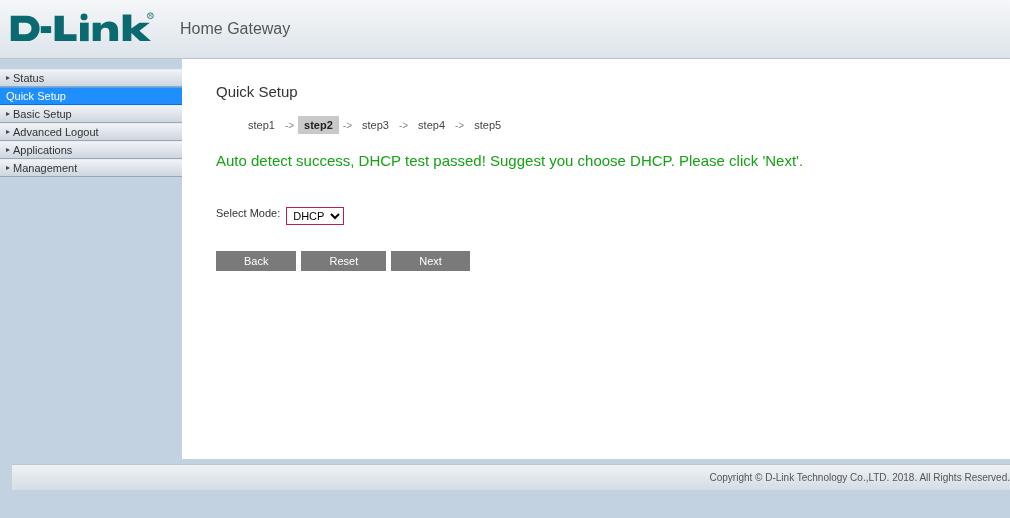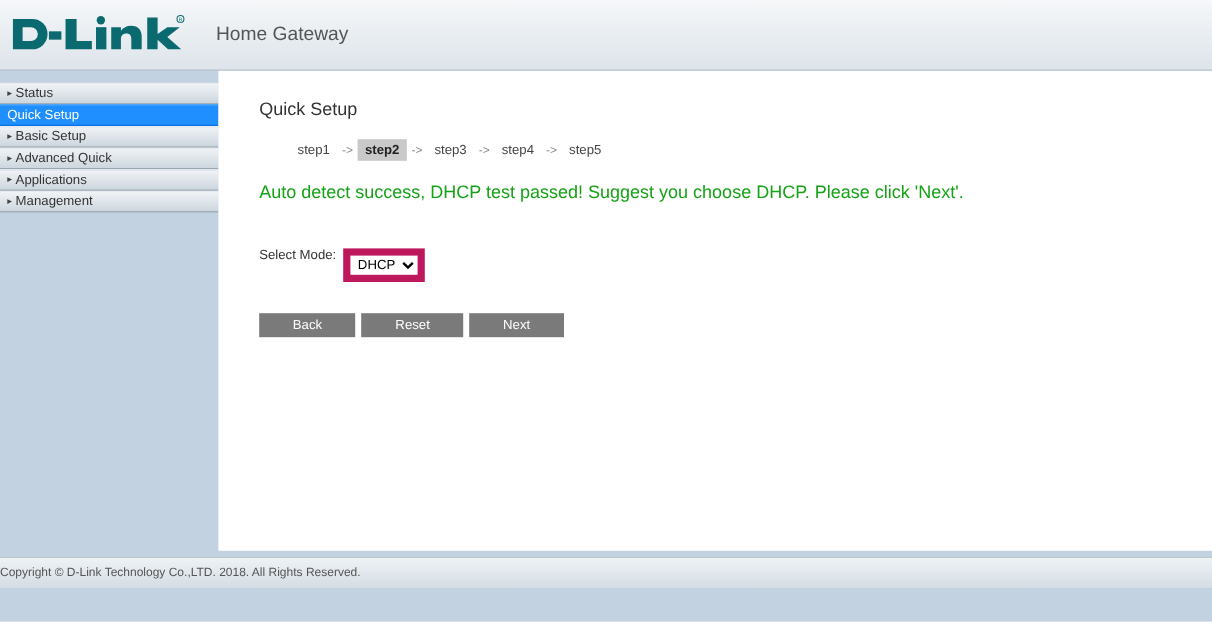--- a/index.html
+++ b/index.html
@@ -133,41 +133,41 @@
       display: flex;
       align-items: flex-start;
       gap: 6px;
       font-size: 11px;
       color: #333;
       margin-bottom: 26px;
     }
     .mode-select {
       font-size: 11px;
       padding: 1px 2px;
-      border: 6px solid #be185d;
+      border: 1px solid #be185d;
       background: #fff;
     }
     .btn-row {
       display: flex;
       gap: 5px;
     }
     .btn {
       background: #7a7a7a;
       color: #fff;
       font-size: 11px;
       padding: 4px 28px;
       border: none;
       cursor: pointer;
     }
     .footer {
       position: absolute;
       bottom: 28px;
-      left: 0;
+      left: 12px;
       right: 0;
-      text-align: left;
+      text-align: right;
       font-size: 10px;
       color: #555;
       background: linear-gradient(to bottom, #eef2f5 0%, #d4dde4 100%);
       padding: 7px 0;
       border-top: 1px solid #bcc6cf;
     }
   </style>
 </head>
 <body>
 
@@ -204,21 +204,21 @@
     </div>
     <div class="side-item active">
       <span>Quick Setup</span>
     </div>
     <div class="side-item">
       <span class="caret">▸</span>
       <span>Basic Setup</span>
     </div>
     <div class="side-item">
       <span class="caret">▸</span>
-      <span>Advanced Quick</span>
+      <span>Advanced Logout</span>
     </div>
     <div class="side-item">
       <span class="caret">▸</span>
       <span>Applications</span>
     </div>
     <div class="side-item">
       <span class="caret">▸</span>
       <span>Management</span>
     </div>
   </div>

